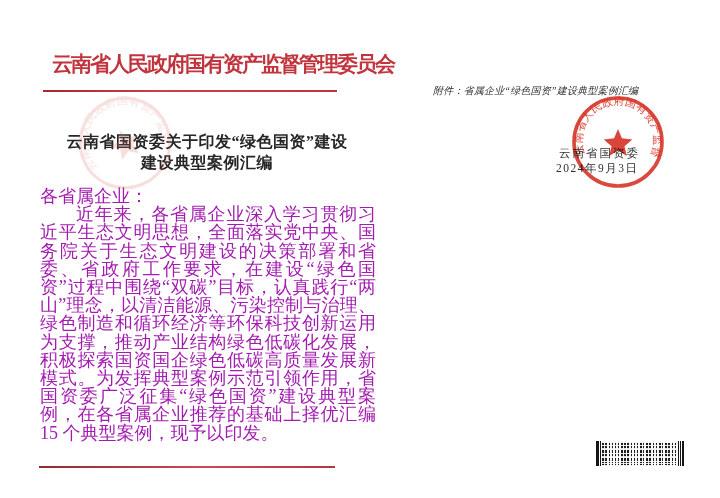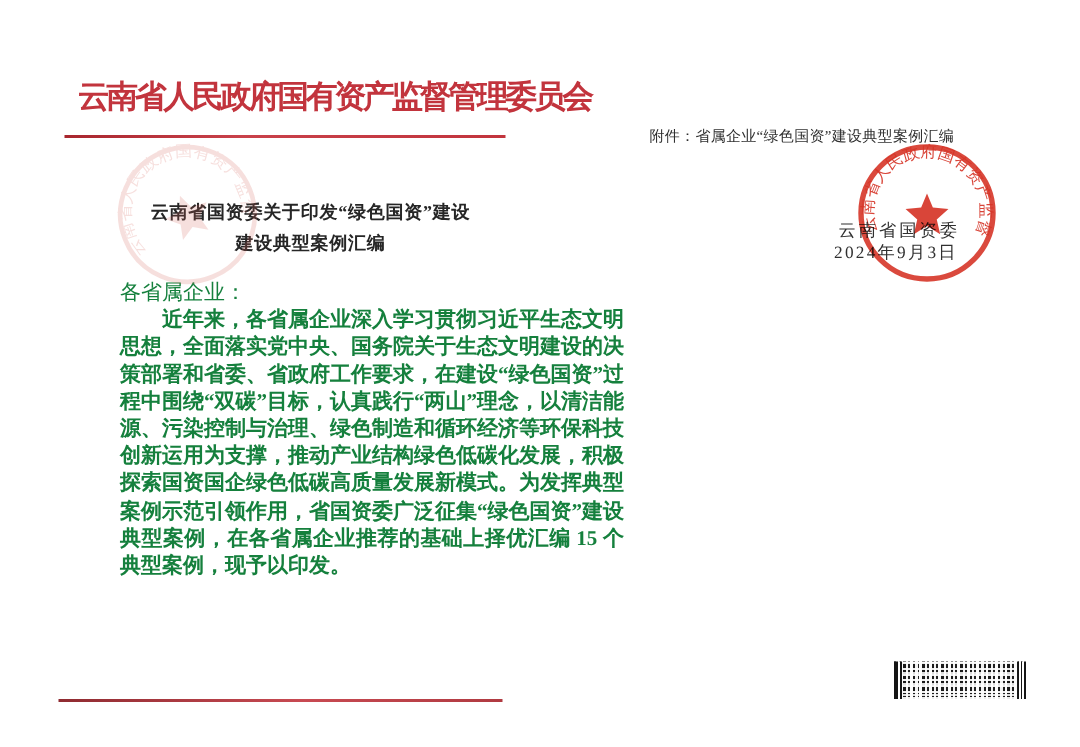--- a/index.html
+++ b/index.html
@@ -15,38 +15,38 @@
     position:absolute;left:52px;top:50px;width:300px;
     font-size:21px;font-weight:bold;letter-spacing:-2px;
     color:#c2343d;white-space:nowrap;
   }
   .header-rule{
     position:absolute;left:43px;top:90px;width:294px;height:2px;
     background:linear-gradient(90deg,#a8262e,#c9414a 40%,#c2343d);
   }
   .attachment-note{
     position:absolute;left:433px;top:84px;
-    font-size:10px;color:#2f2f2f;white-space:nowrap;letter-spacing:0.2px;
+    font-size:10px;color:#2f2f2f;white-space:nowrap;letter-spacing:0.2px;font-style:italic;
   }
 
   
   .doc-title{
     position:absolute;left:33px;top:131px;width:348px;
     text-align:center;font-weight:bold;color:#262626;
-    font-size:12px;line-height:21px;letter-spacing:0.5px;
+    font-size:16px;line-height:21px;letter-spacing:0.5px;
   }
 
   
   .body-text{
     position:absolute;left:40px;top:187px;width:336px;
-    font-size:14px;line-height:18.2px;color:#15803d;
-    text-align:justify;text-justify:inter-ideograph;margin-left:40px;
+    font-size:18px;line-height:18.2px;color:#a21caf;
+    text-align:justify;text-justify:inter-ideograph;
   }
   .body-text p{margin:0;}
-  .body-text p.indent{text-indent:2em;font-weight:bold;}
+  .body-text p.indent{text-indent:2em;}
 
   
   .seal{
     position:absolute;left:570px;top:94px;width:96px;height:96px;
     mix-blend-mode:multiply;z-index:3;
   }
   .faint-seal{
     position:absolute;left:75px;top:93px;width:100px;height:100px;
     opacity:0.20;transform:rotate(-22deg);z-index:1;
   }

